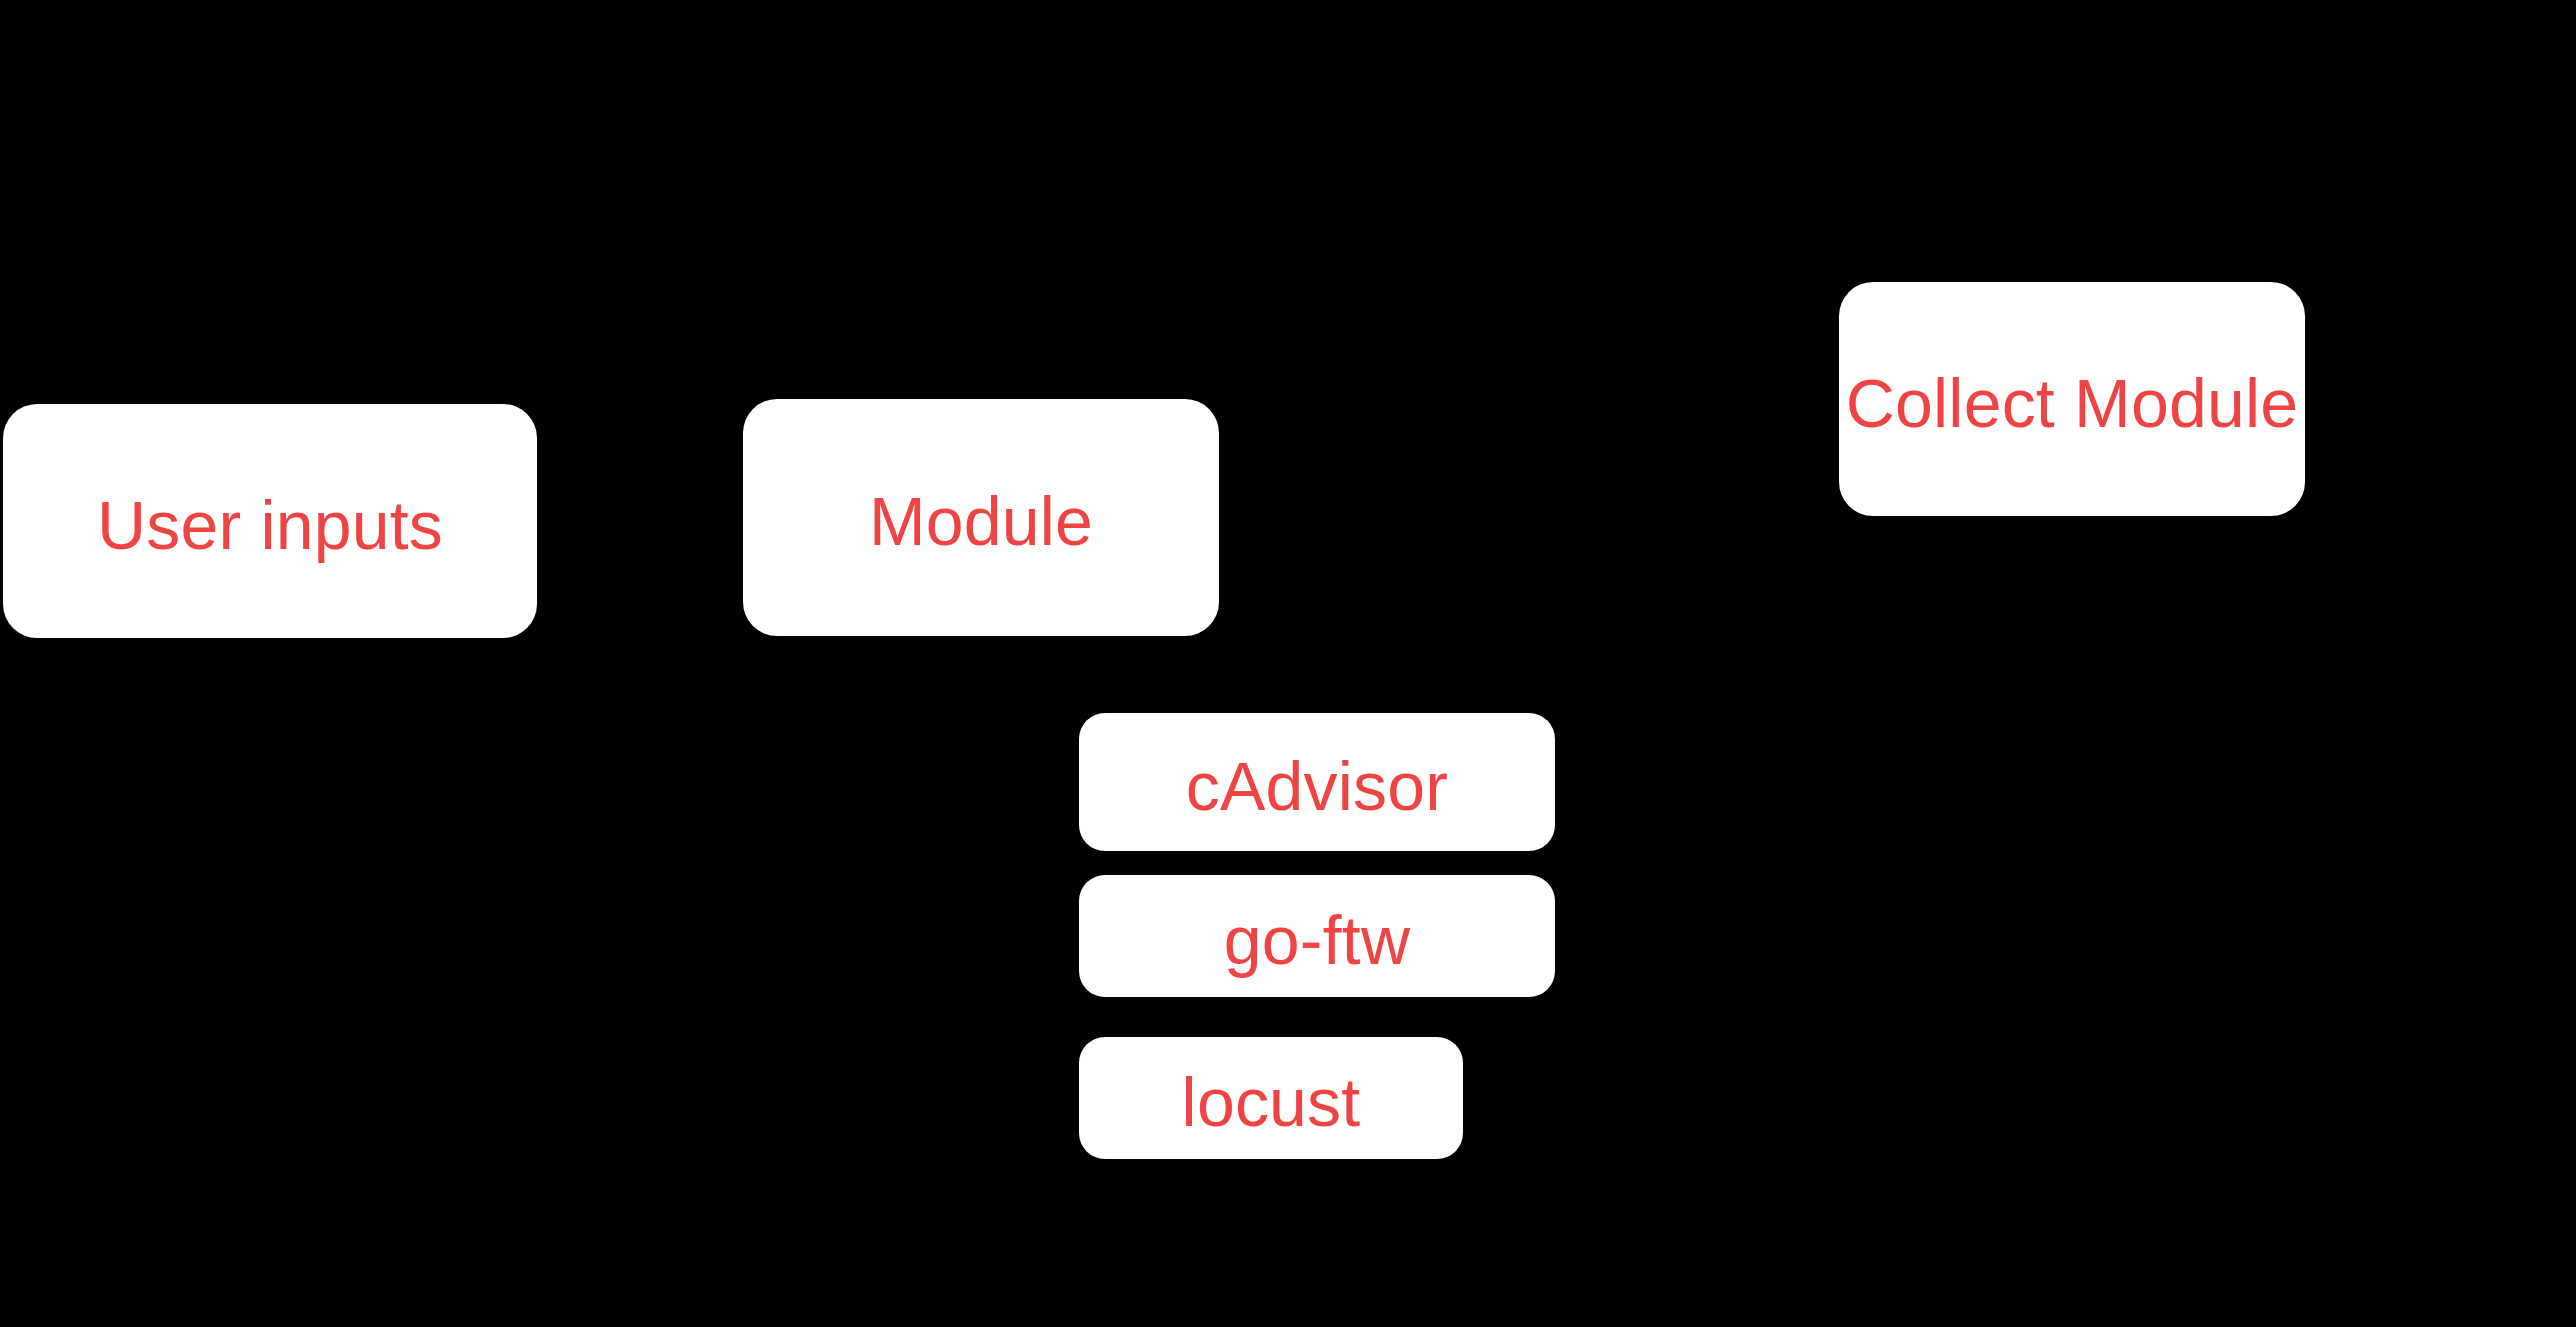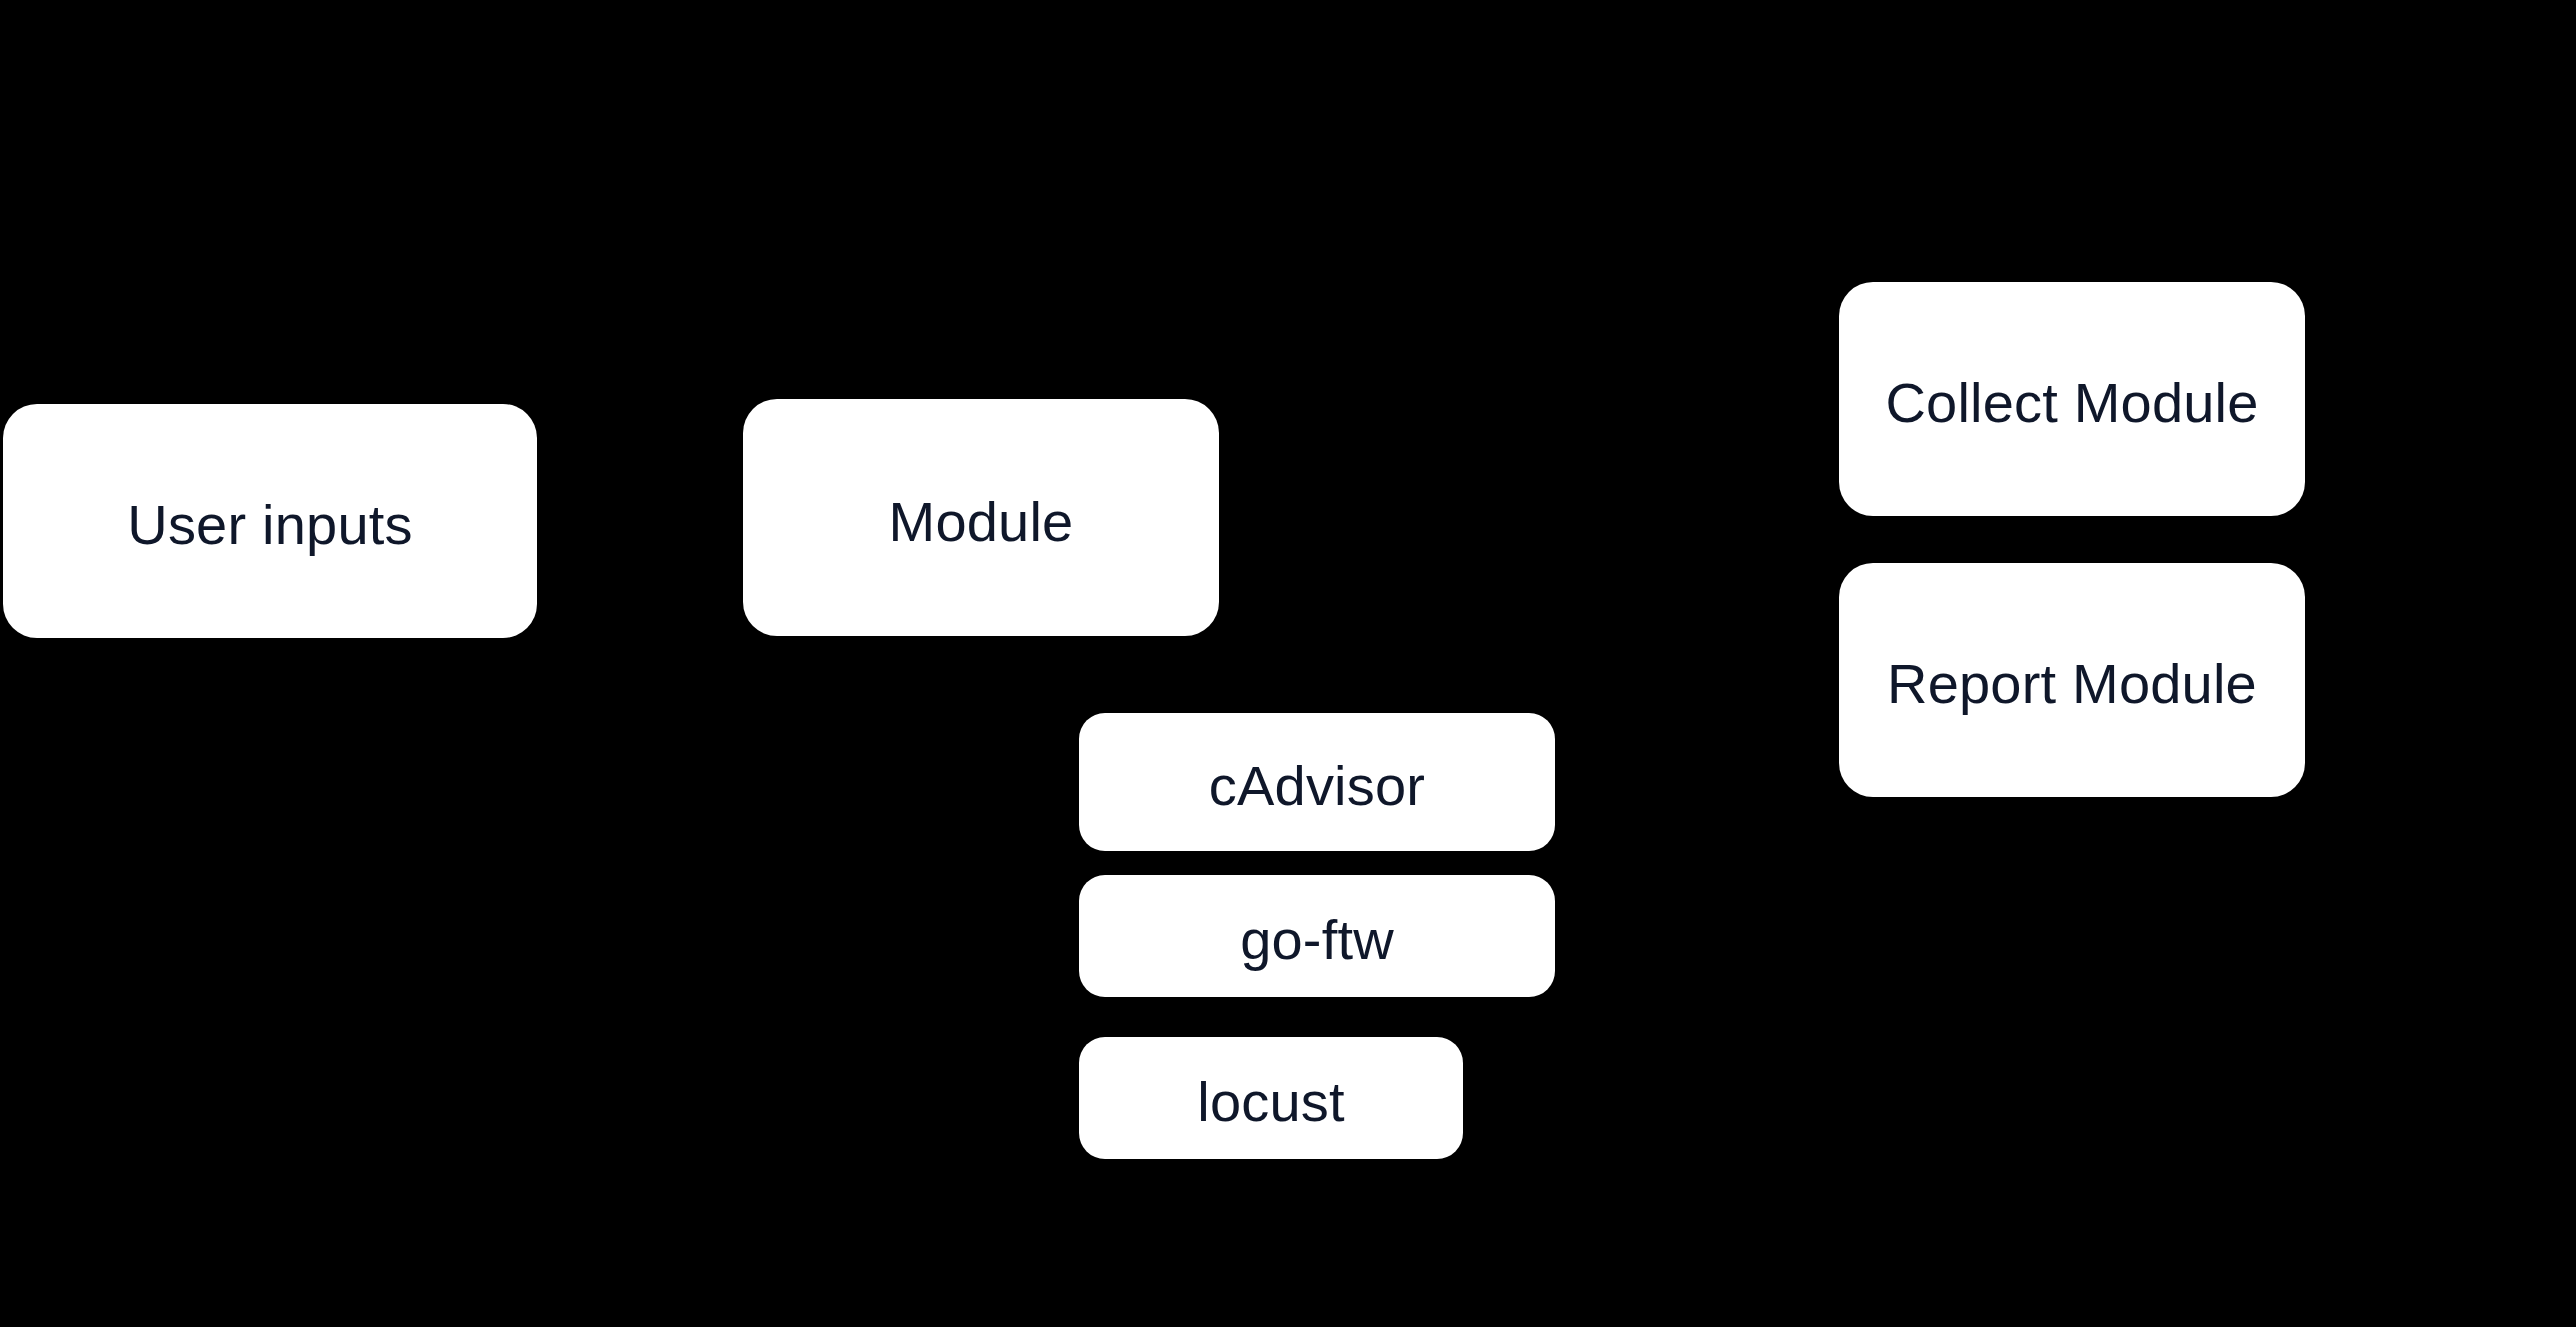--- a/index.html
+++ b/index.html
@@ -24,23 +24,23 @@
     border-radius: 34px;
     display: flex;
     align-items: center;
     justify-content: center;
     box-sizing: border-box;
   }
   .node.small-radius {
     border-radius: 26px;
   }
   .node-label {
-    color: #0f172a;
+    color: #ef4444;
     font-family: "Liberation Sans", sans-serif;
-    font-size: 56px;
+    font-size: 68px;
     font-weight: 400;
     line-height: 1.1;
     letter-spacing: 0.2px;
     text-align: center;
     white-space: nowrap;
     margin-top: 8px;
   }
 
   
   #node-user-inputs   { left: 3px;    top: 404px;  width: 534px; height: 234px; }
@@ -63,23 +63,20 @@
   </div>
 
   <div class="node" id="node-utility">
     <span class="node-label">Module</span>
   </div>
 
   <div class="node" id="node-collect">
     <span class="node-label">Collect Module</span>
   </div>
 
-  <div class="node" id="node-report">
-    <span class="node-label">Report Module</span>
-  </div>
 
   <div class="node small-radius" id="node-cadvisor">
     <span class="node-label">cAdvisor</span>
   </div>
 
   <div class="node small-radius" id="node-goftw">
     <span class="node-label">go-ftw</span>
   </div>
 
   <div class="node small-radius" id="node-locust">

